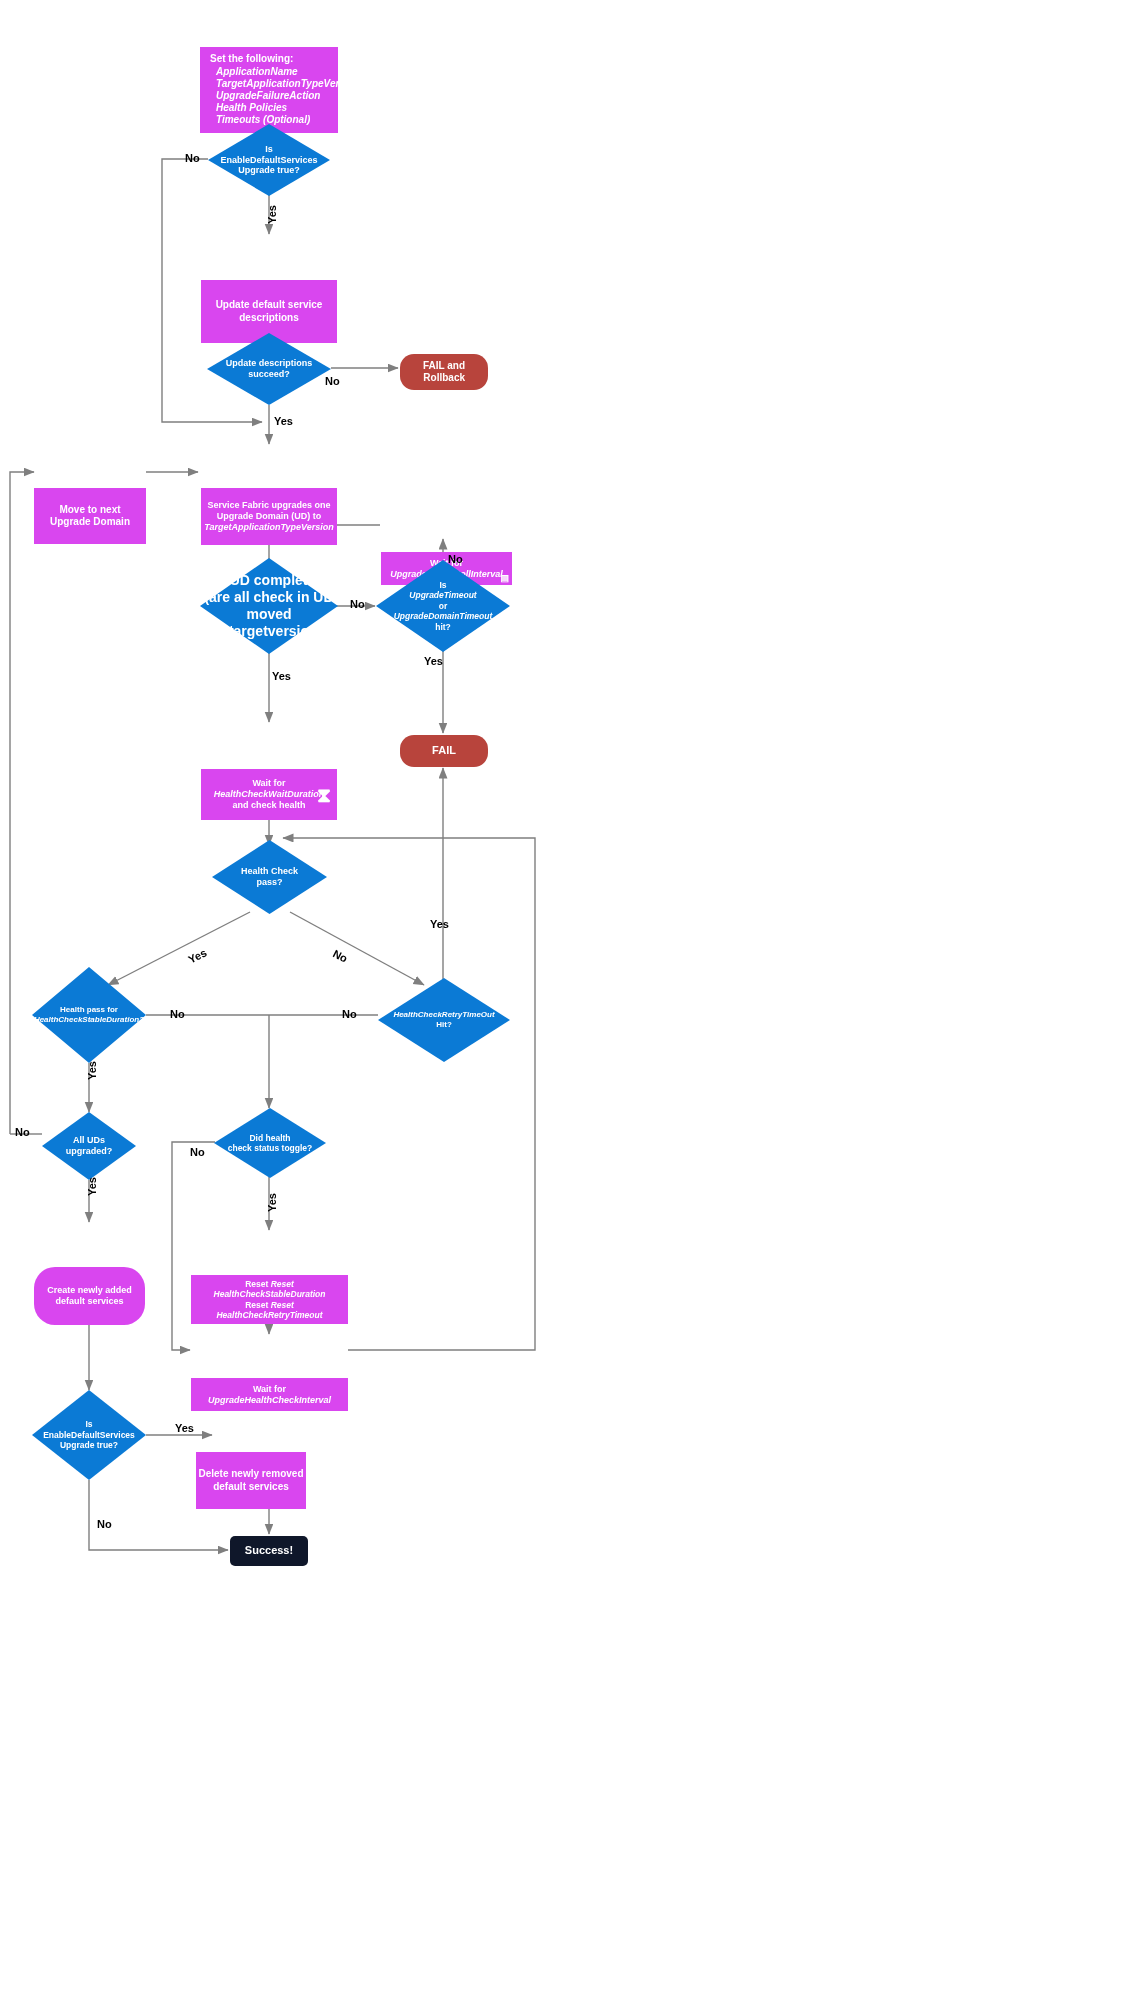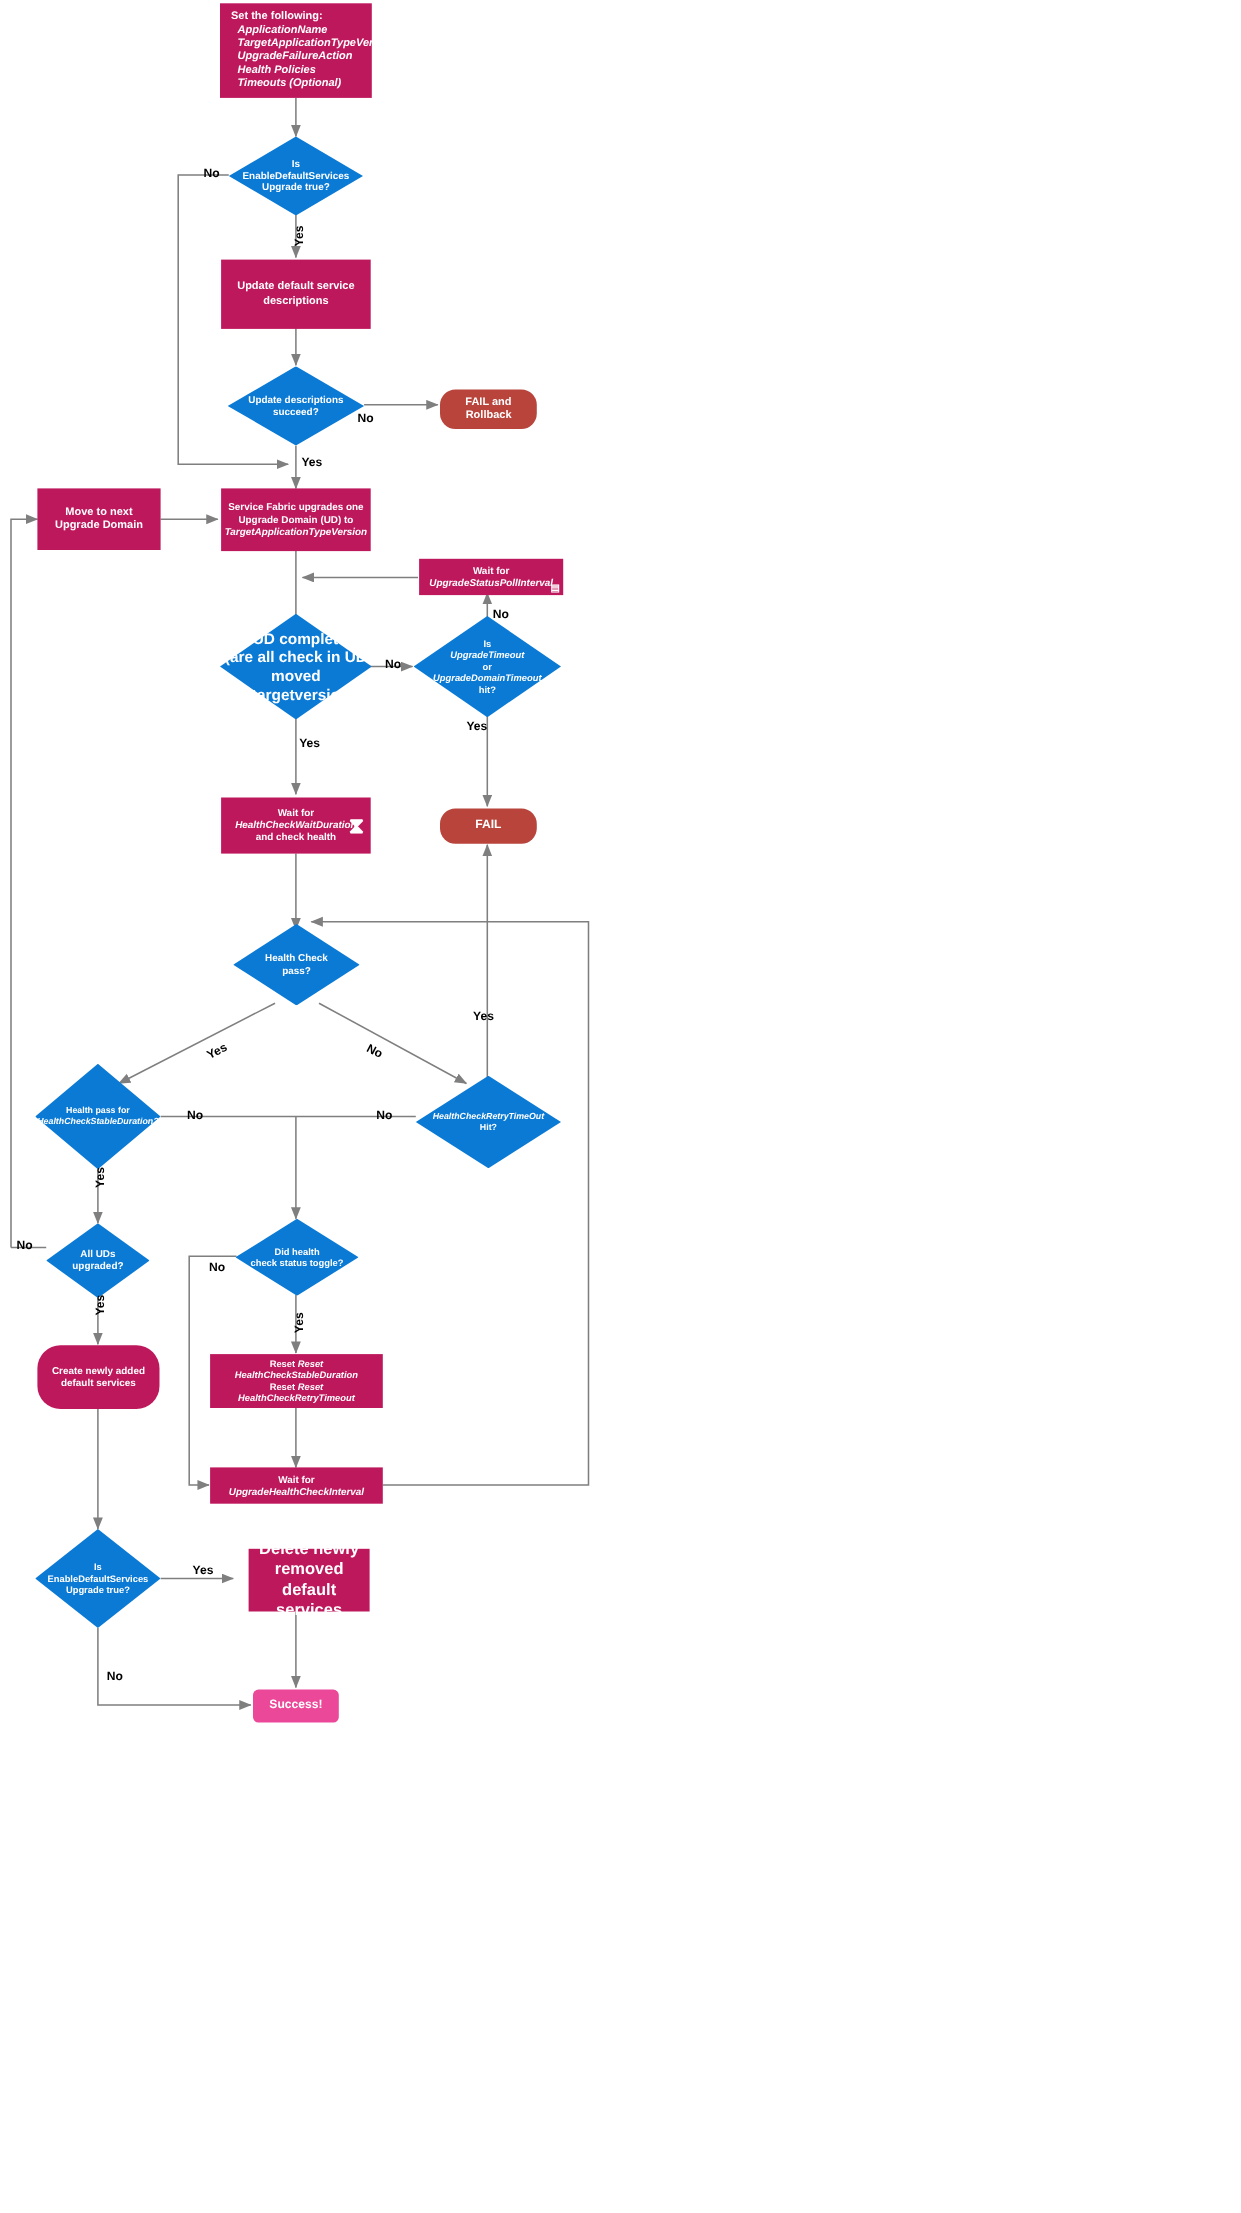--- a/index.html
+++ b/index.html
@@ -1,24 +1,24 @@
 <!DOCTYPE html>
 <html><head>
 <meta charset="utf-8">
 <style>
   html,body{margin:0;padding:0;background:#ffffff;}
   body{font-family:"Liberation Sans", sans-serif;}
   #canvas{position:relative;width:1128px;height:2012px;background:#ffffff;overflow:hidden;}
   .node{position:absolute;box-sizing:border-box;display:flex;align-items:center;justify-content:center;text-align:center;color:#ffffff;font-weight:bold;line-height:1.22;}
-  .rect{background:#be185d;}
+  .rect{background:#d946ef;margin-top:44px;}
   .diamond-wrap{position:absolute;}
   .diamond-shape{position:absolute;inset:0;background:#0b7ad5;clip-path:polygon(50% 0,100% 50%,50% 100%,0 50%);}
   .diamond-label{position:absolute;inset:0;display:flex;align-items:center;justify-content:center;text-align:center;color:#fff;font-weight:bold;line-height:1.22;padding:0 4px;box-sizing:border-box;}
   .pill{background:#b8443c;border-radius:14px;}
-  .pill-green{background:#ec4899;border-radius:5px;}
+  .pill-green{background:#0f172a;border-radius:5px;}
   .lbl{position:absolute;color:#000;font-weight:bold;font-size:11px;font-family:"Liberation Sans",sans-serif;white-space:nowrap;}
   .lbl.rot{transform:rotate(-90deg);transform-origin:left top;}
   svg.wires{position:absolute;left:0;top:0;width:1128px;height:2012px;pointer-events:none;}
   .it{font-style:italic;}
   .hourglass{position:absolute;right:6px;top:50%;transform:translateY(-50%);font-size:20px;line-height:1;color:#fff;}
   .pollicon{position:absolute;right:3px;bottom:1px;font-size:9px;color:#fff;}
 </style>
 </head>
 <body>
 
@@ -297,21 +297,21 @@
       <div>
         <div>Is</div>
         <div>EnableDefaultServices</div>
         <div>Upgrade true?</div>
       </div>
     </div>
   </div>
   <div class="lbl" style="left:175px;top:1422px;">Yes</div>
   <div class="lbl" style="left:97px;top:1518px;">No</div>
 
-  <div class="node rect" style="left:226px;top:1408px;width:110px;height:57px;font-size:15px;">
+  <div class="node rect" style="left:196px;top:1408px;width:110px;height:57px;font-size:10px;">
     <div>
       <div>Delete newly removed</div>
       <div>default services</div>
     </div>
   </div>
 
   <div class="node pill-green" style="left:230px;top:1536px;width:78px;height:30px;font-size:11px;">
     <span>Success!</span>
   </div>
 

